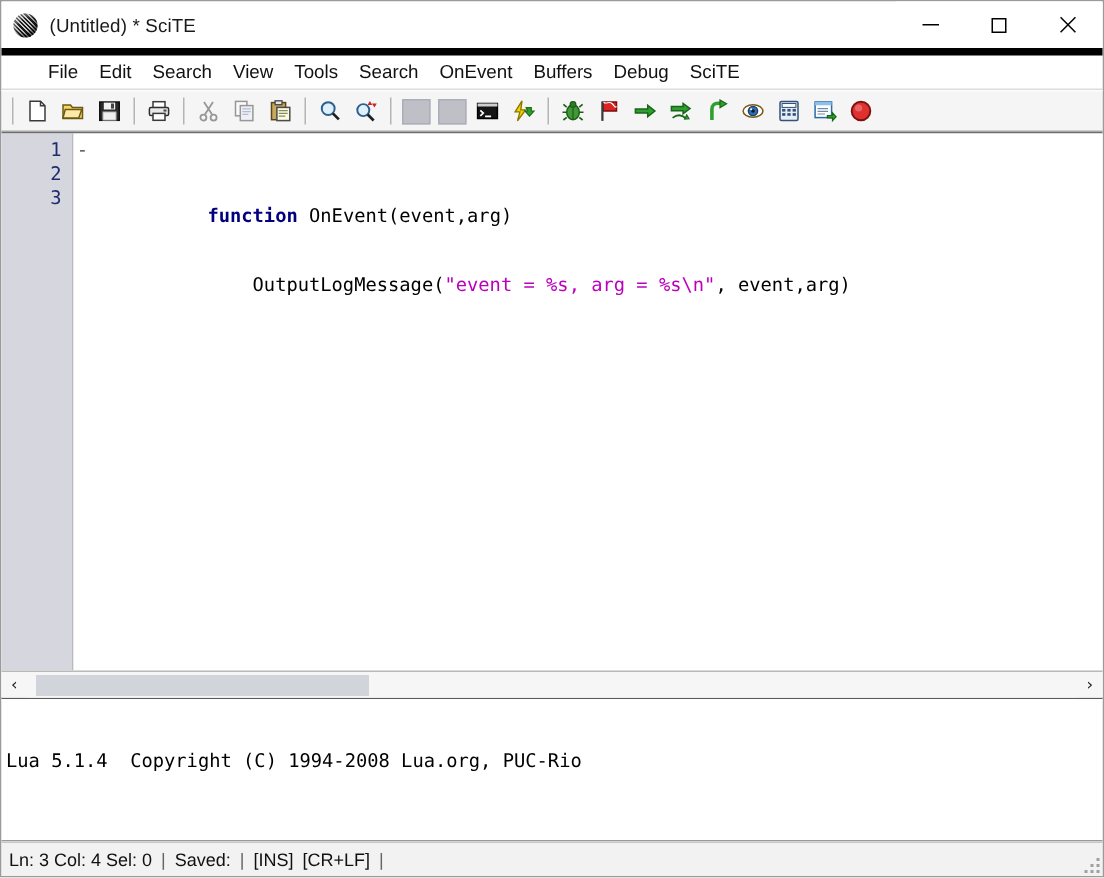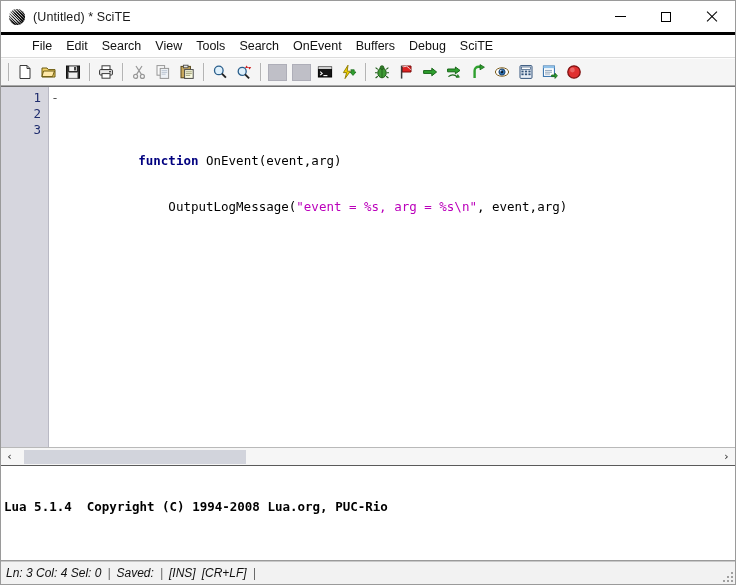--- a/index.html
+++ b/index.html
@@ -18,21 +18,21 @@
     background:#ffffff;
     display:flex;flex-direction:column;
   }
 
   
   .titlebar{
     height:31px;min-height:31px;
     background:#ffffff;
     display:flex;align-items:center;
     position:relative;
-    border-bottom:3px solid #000000;
+    border-bottom:5px solid #000000;
   }
   .title-icon{
     width:16px;height:16px;margin-left:8px;margin-right:8px;
     border-radius:50%;
     background:
       repeating-linear-gradient(45deg,#1a1a1a 0 1px,#c9c9c9 1px 2px);
     box-shadow:inset -2px -2px 3px rgba(0,0,0,.65), inset 2px 2px 2px rgba(255,255,255,.35);
     flex:0 0 auto;
   }
   .title-text{
@@ -114,21 +114,21 @@
   .foldmargin{
     width:12px;min-width:12px;background:#ffffff;
     padding-top:3px;position:relative;
   }
   .foldmargin .fold{
     height:16px;line-height:16px;text-align:center;
     font-family:"DejaVu Sans Mono","Liberation Mono",monospace;
     font-size:12.5px;color:#555;
   }
   .codearea{
-    flex:1 1 auto;background:#ffffff;padding-top:20px;
+    flex:1 1 auto;background:#ffffff;padding-top:1px;
     font-family:"DejaVu Sans Mono","Liberation Mono",monospace;
     font-size:12.5px;
     color:#000000;
     overflow:hidden;white-space:pre;
     position:relative;
   }
   .codeline{height:16px;line-height:16px;padding-left:2px;white-space:pre;}
   .kw{color:#00007f;font-weight:bold;}
   .str{color:#bb00bb;}
   .plain{color:#000000;}
@@ -155,32 +155,31 @@
     height:96px;min-height:96px;
     background:#ffffff;
     border-top:1px solid #5a5a5a;
     border-bottom:1px solid #9a9a9a;
     font-family:"DejaVu Sans Mono","Liberation Mono",monospace;
     font-size:12.5px;
     color:#000000;
     padding:3px 0 17px 3px;
     overflow:hidden;white-space:pre;
     box-sizing:border-box;
-    font-weight:bold;
   }
   .outline{height:16px;line-height:16px;white-space:pre;}
 
   
   .statusbar{
     height:22px;min-height:22px;
     background:#f2f2f2;
     border-top:1px solid #c8c8c8;
     display:flex;align-items:center;
     font-size:12px;color:#111;
-    padding-left:5px;position:relative;font-style:italic;
+    padding-left:5px;position:relative;
   }
   .st-seg{white-space:pre;}
   .st-div{color:#666;padding:0 6px;}
   .grip{
     position:absolute;right:2px;bottom:2px;width:13px;height:13px;
   }
   .grip i{
     position:absolute;width:2px;height:2px;background:#a0a0a0;display:block;
   }
 </style>

